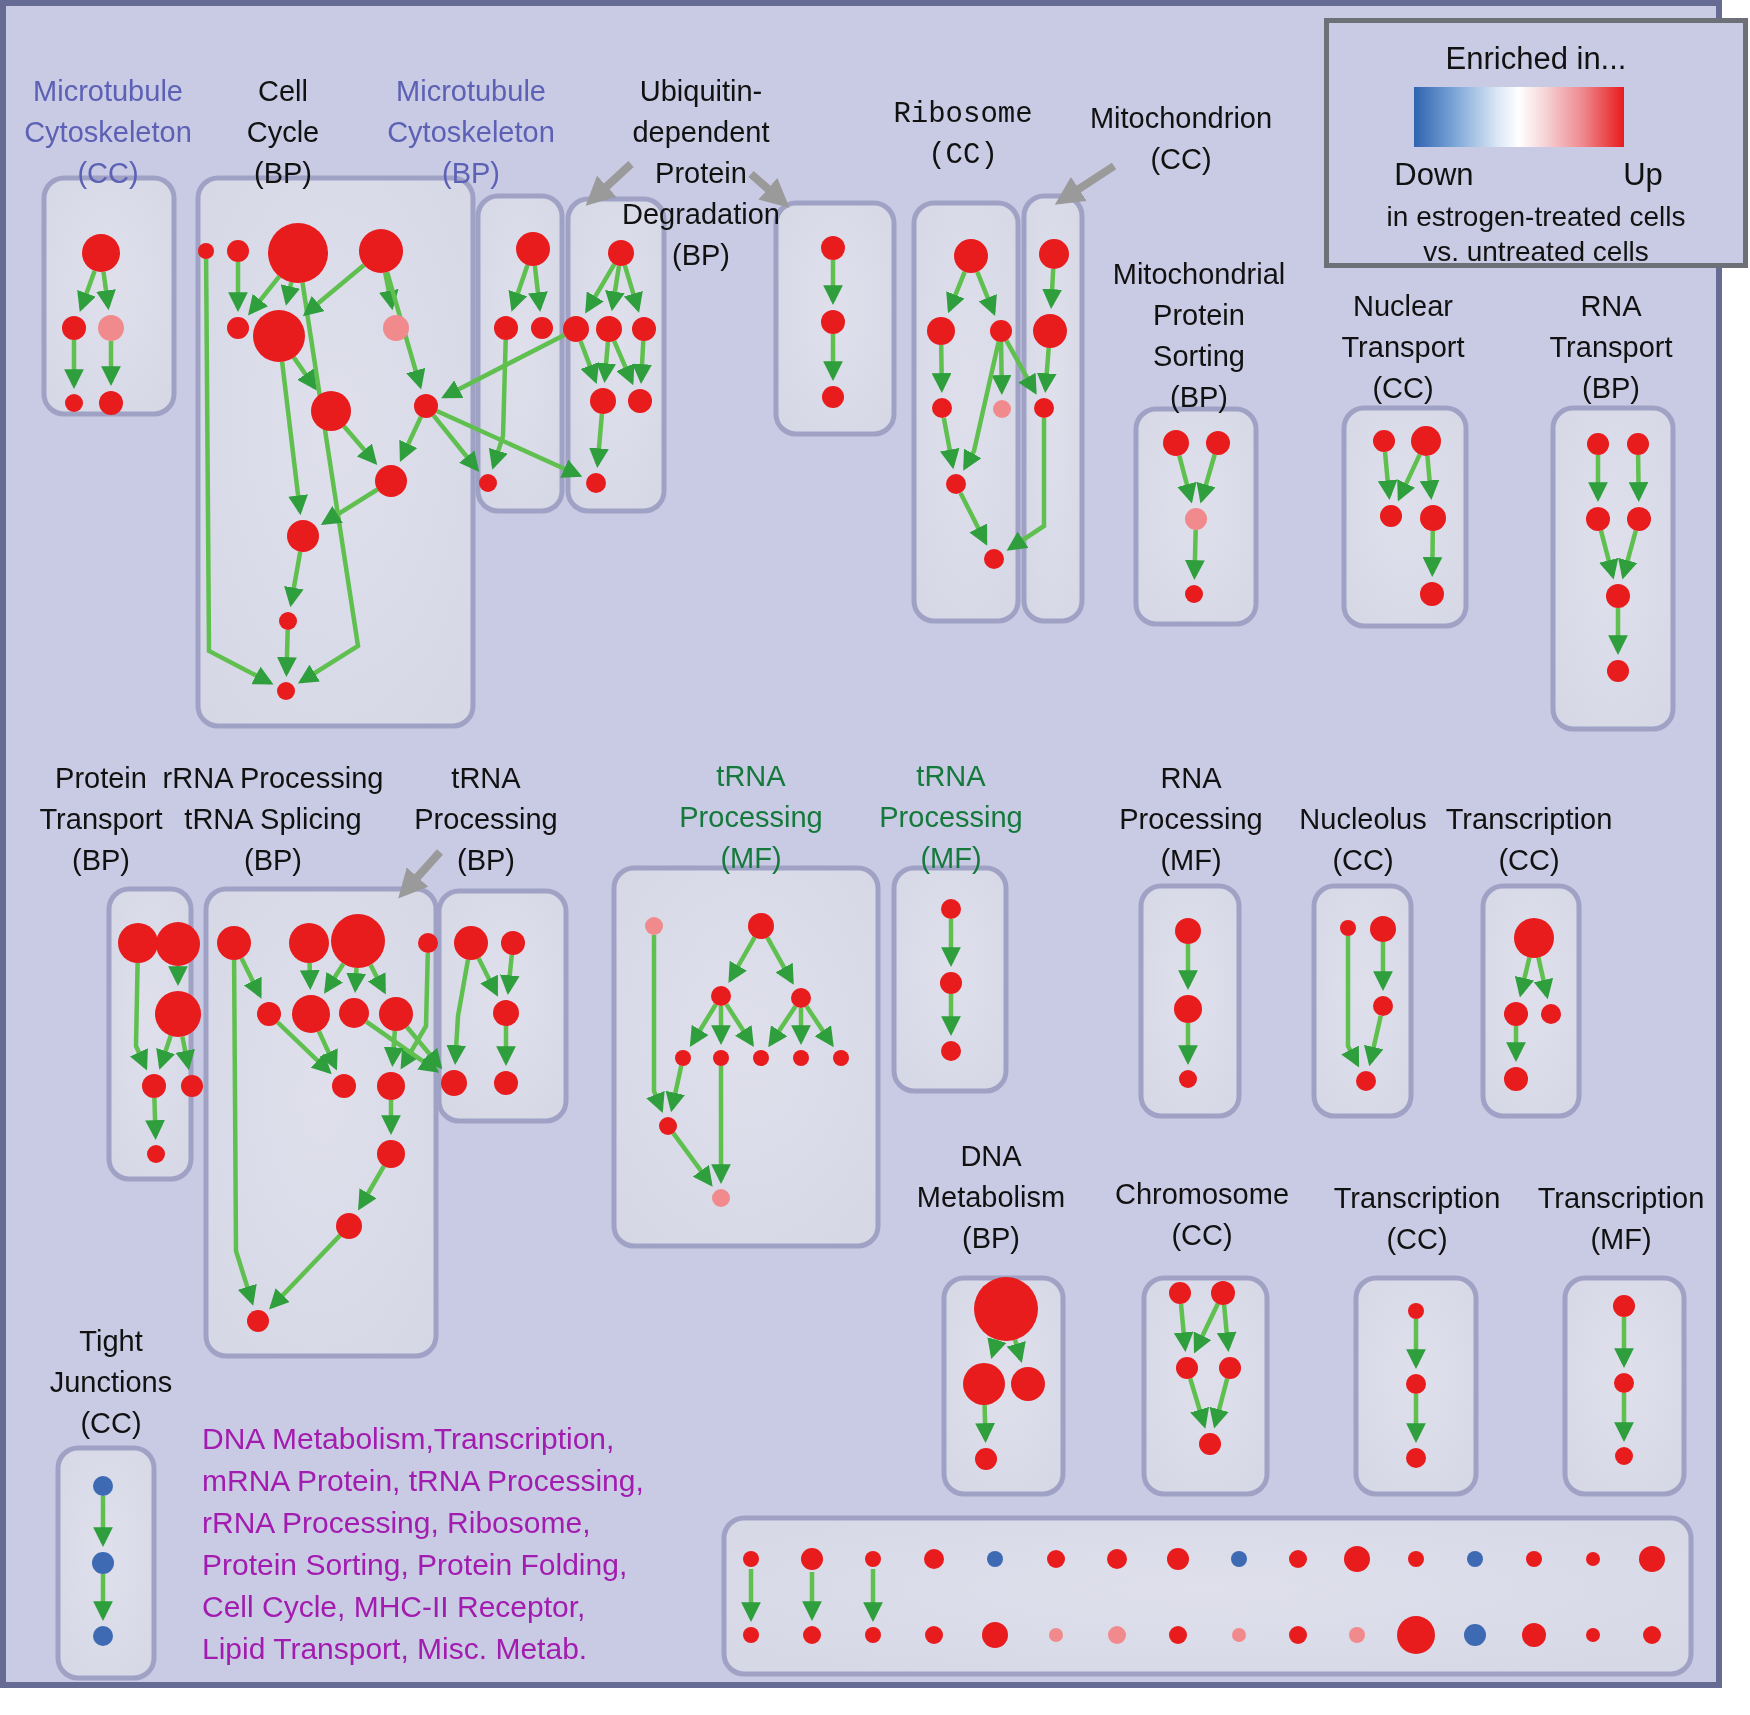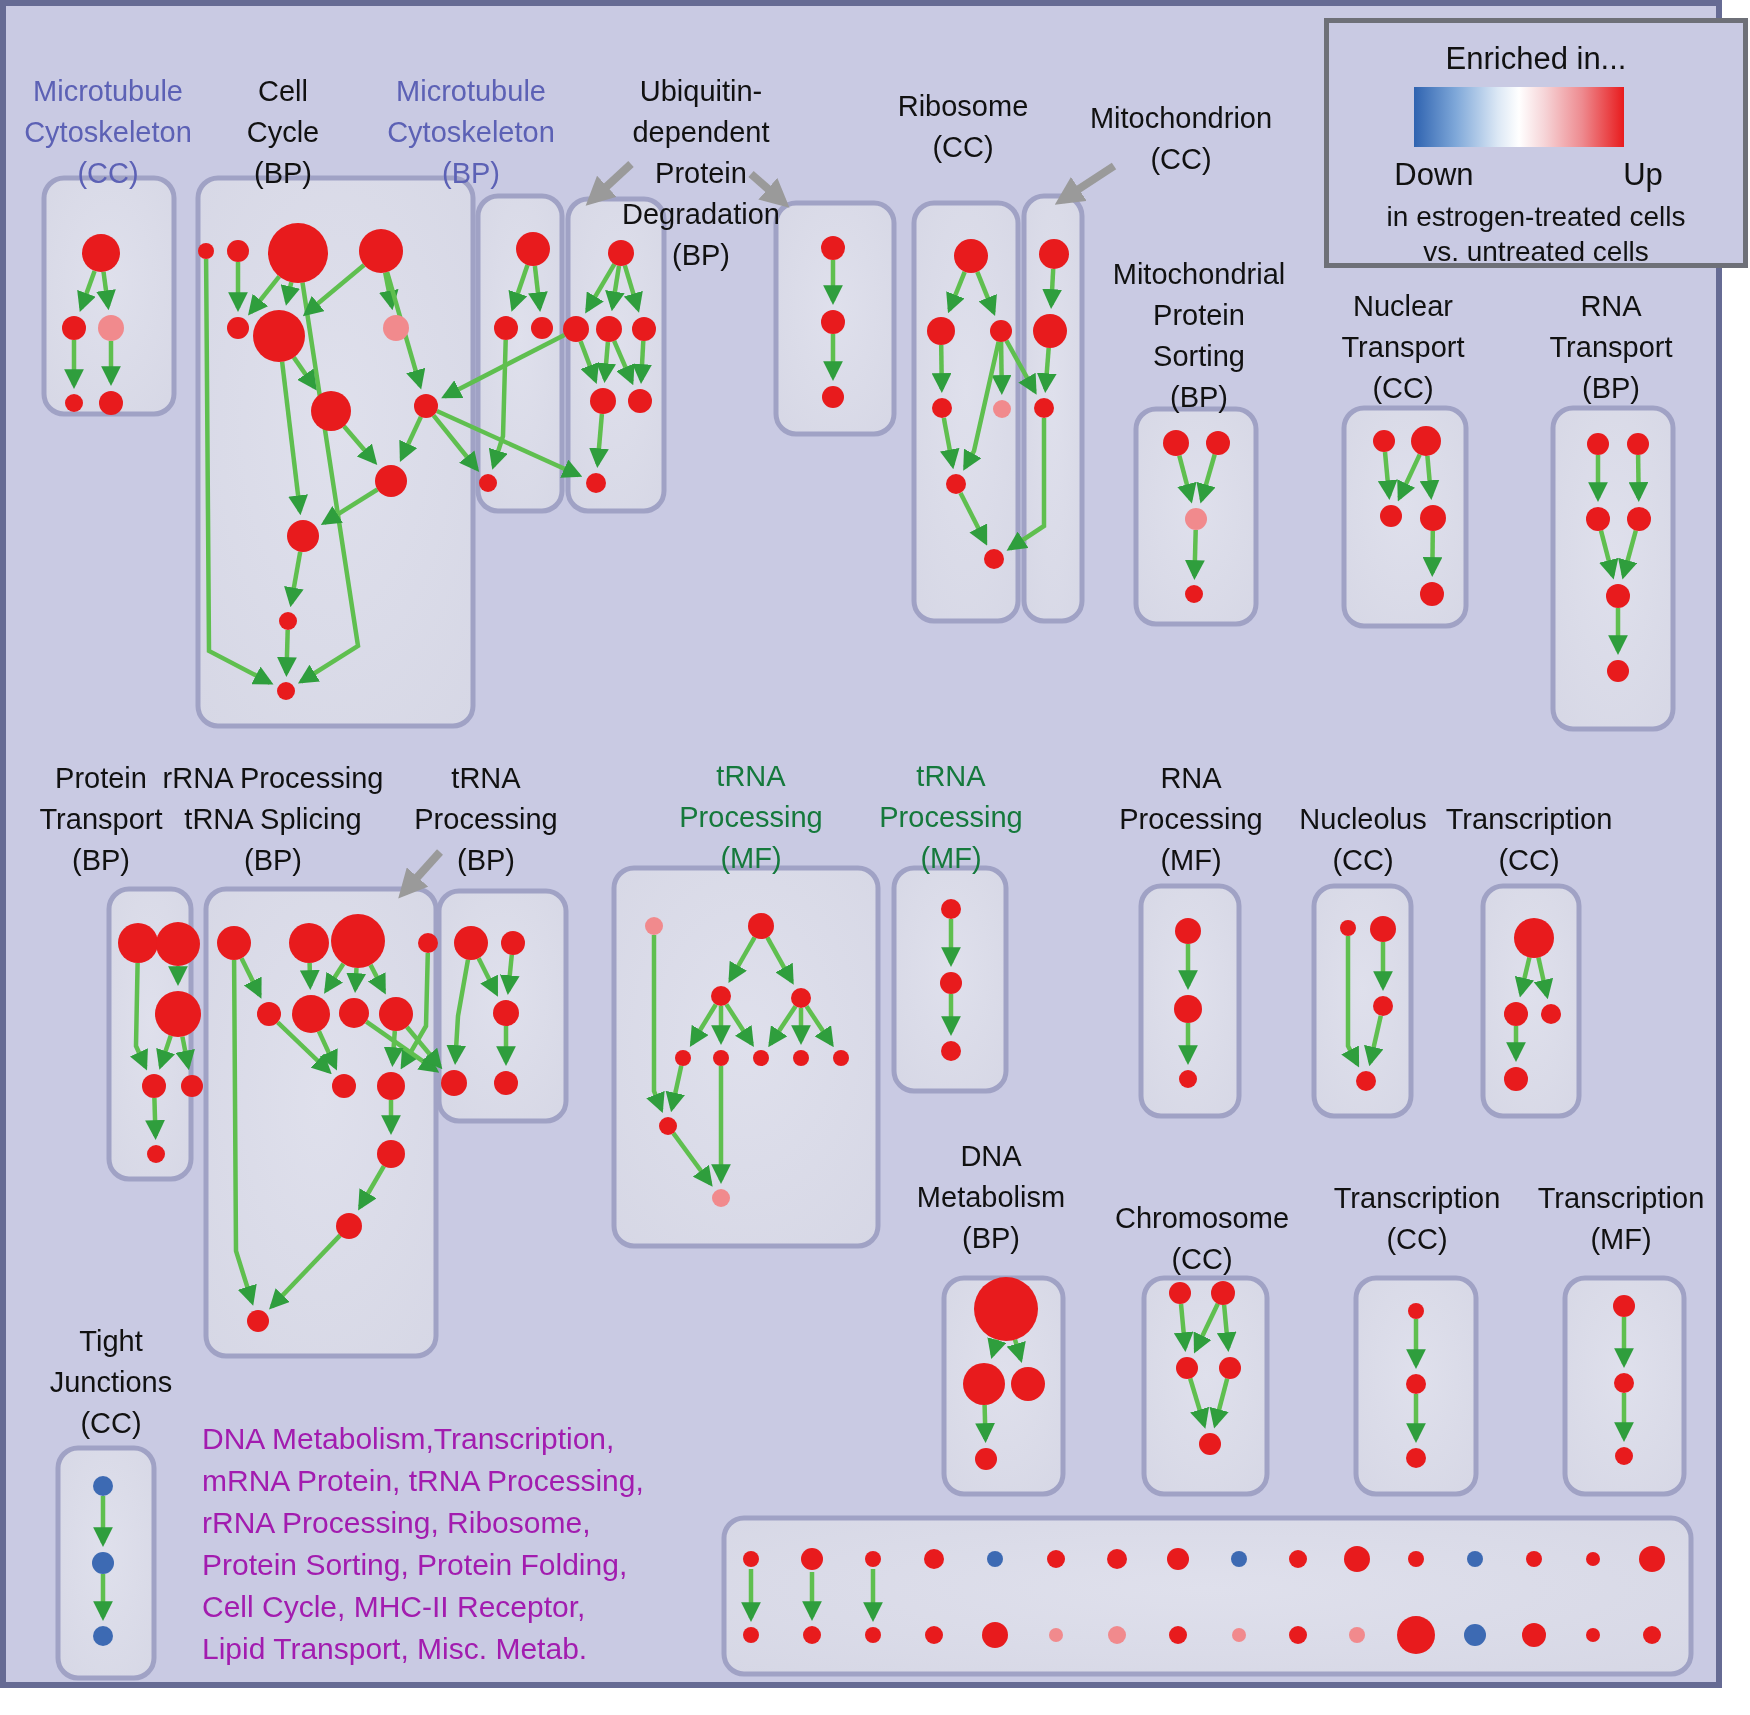--- a/index.html
+++ b/index.html
@@ -377,21 +377,21 @@
         <div>Cytoskeleton</div>
         <div>(BP)</div>
       </div>
       <div class="clabel" style="left: 695px; top: 65px;">
         <div>Ubiquitin-</div>
         <div>dependent</div>
         <div>Protein</div>
         <div>Degradation</div>
         <div>(BP)</div>
       </div>
-      <div class="clabel" style="left: 957px; top: 80px;">
+      <div class="clabel" style="left: 957px; top: 88px; font-family: Liberation Mono, monospace;">
         <div>Ribosome</div>
         <div>(CC)</div>
       </div>
       <div class="clabel" style="left: 1175px; top: 92px;">
         <div>Mitochondrion</div>
         <div>(CC)</div>
       </div>
       <div class="clabel" style="left: 1193px; top: 248px;">
         <div>Mitochondrial</div>
         <div>Protein</div>
@@ -444,21 +444,21 @@
       </div>
       <div class="clabel" style="left: 1523px; top: 793px;">
         <div>Transcription</div>
         <div>(CC)</div>
       </div>
       <div class="clabel" style="left: 985px; top: 1130px;">
         <div>DNA</div>
         <div>Metabolism</div>
         <div>(BP)</div>
       </div>
-      <div class="clabel" style="left: 1196px; top: 1192px;">
+      <div class="clabel" style="left: 1196px; top: 1168px;">
         <div>Chromosome</div>
         <div>(CC)</div>
       </div>
       <div class="clabel" style="left: 1411px; top: 1172px;">
         <div>Transcription</div>
         <div>(CC)</div>
       </div>
       <div class="clabel" style="left: 1615px; top: 1172px;">
         <div>Transcription</div>
         <div>(MF)</div>

